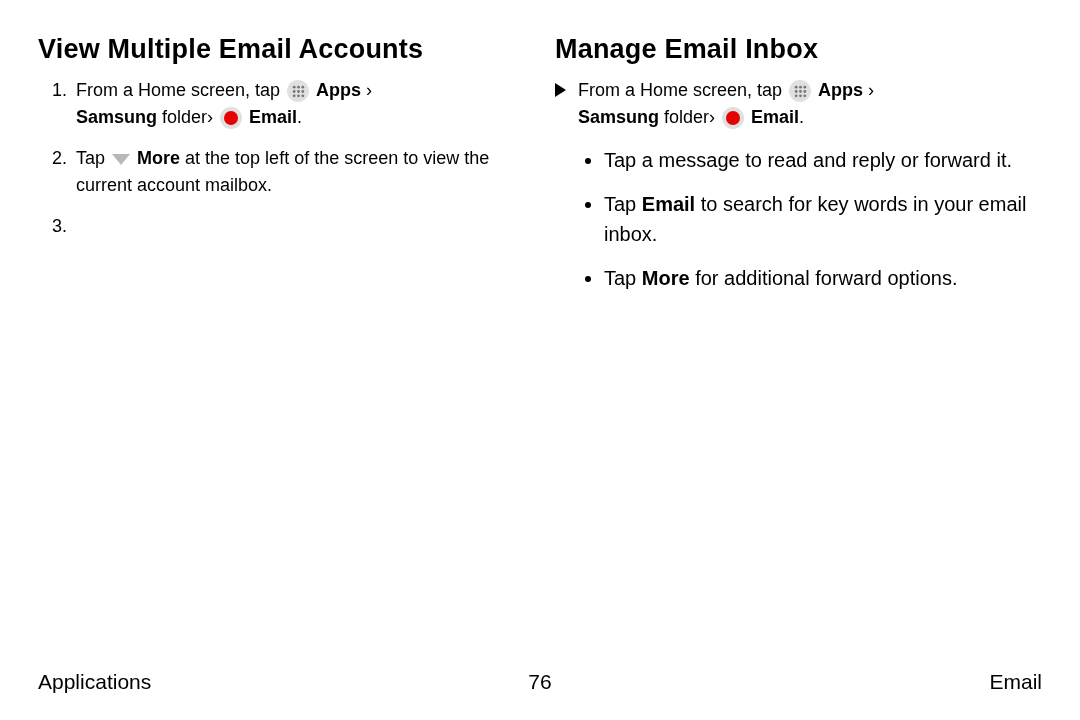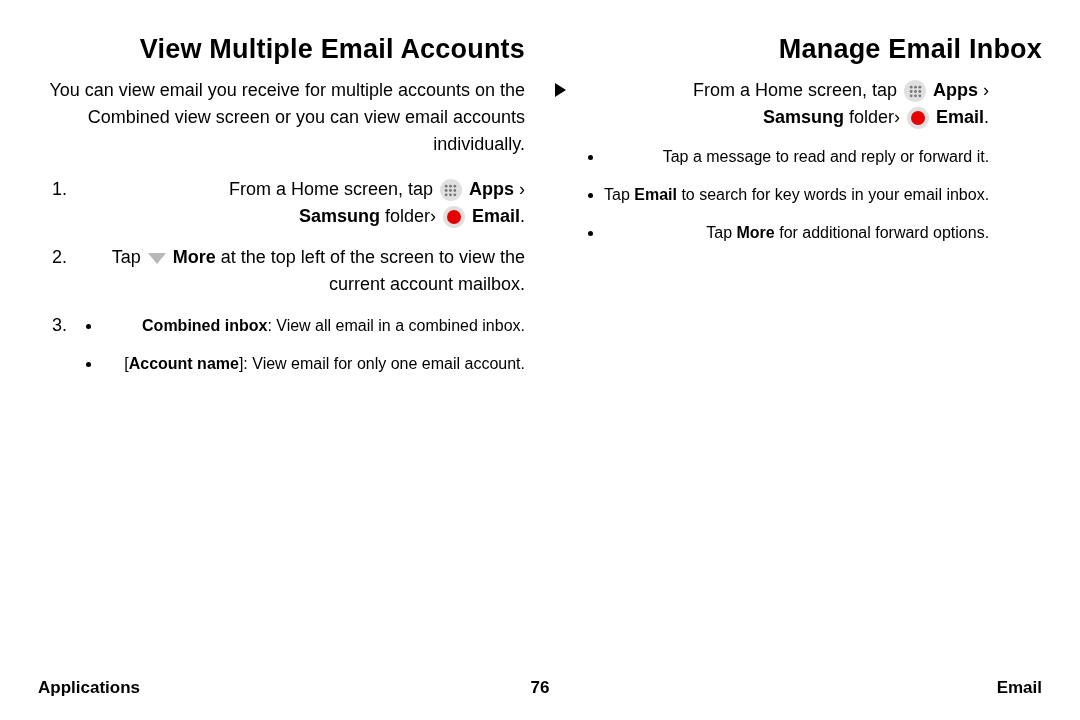--- a/index.html
+++ b/index.html
@@ -8,24 +8,23 @@
     width: 1080px;
     height: 720px;
     background: #fff;
     font-family: Arial, Helvetica, sans-serif;
     color: #000;
   }
   .page {
     box-sizing: border-box;
     width: 1080px;
     height: 720px;
-    padding: 34px 38px 28px 38px;
+    padding: 34px 38px 36px 38px;
     display: flex;
     flex-direction: column;
-    text-align: right;
   }
   .columns {
     flex: 1;
     display: flex;
     gap: 30px;
   }
   .col {
     flex: 1;
     min-width: 0;
   }
@@ -50,21 +49,21 @@
     line-height: 1.5;
     padding-left: 4px;
     margin-bottom: 14px;
   }
   ul.sub {
     list-style: disc;
     padding-left: 26px;
     margin: 14px 0 0 0;
   }
   ul.sub > li {
-    font-size: 16px;
+    font-size: 20px;
     line-height: 1.5;
     margin-bottom: 14px;
   }
   .lead {
     display: flex;
     align-items: flex-start;
     gap: 12px;
     margin-bottom: 14px;
   }
   .lead .tri {
@@ -120,43 +119,41 @@
     border-right: 9px solid transparent;
     border-top: 11px solid #b8b8b8;
     vertical-align: middle;
     margin: 0 2px;
   }
   b { font-weight: 700; }
   .footer {
     display: flex;
     justify-content: space-between;
     align-items: center;
-    font-size: 17px;
+    font-size: 21px;
     padding-top: 8px;
-    font-weight: bold;
   }
   .footer .center {
     position: absolute;
     left: 50%;
     transform: translateX(-50%);
   }
   .footer-wrap {
     position: relative;
     height: 22px;
   }
 </style>
 </head>
 <body>
 
 <div class="page">
   <div class="columns">
 
     <div class="col">
       <h2>View Multiple Email Accounts</h2>
-      <p class="intro">You can view email you receive for multiple accounts on the Combined view screen or you can view email accounts individually.</p>
 
       <ol>
         <li>
           <span>From a Home screen, tap </span>
           <span class="icon apps-icon">
             <svg viewBox="0 0 12 12">
                 <g fill="#777">
               <circle cx="2" cy="2" r="1.3"></circle>
                   <circle cx="6" cy="2" r="1.3"></circle>
                   <circle cx="10" cy="2" r="1.3"></circle>
@@ -175,28 +172,20 @@
           <b>Email</b><span>.</span>
         </li>
 
         <li>
           <span>Tap </span>
           <span class="menu-tri"></span>
           <b>More</b><span> at the top left of the screen to view the current account mailbox.</span>
         </li>
 
         <li>
-          <ul class="sub">
-            <li>
-              <b>Combined inbox</b><span>: View all email in a combined inbox.</span>
-            </li>
-            <li>
-              <span>[</span><b>Account name</b><span>]: View email for only one email account.</span>
-            </li>
-          </ul>
         </li>
       </ol>
     </div>
 
     <div class="col">
       <h2>Manage Email Inbox</h2>
 
       <div class="lead">
         <span class="tri"></span>
         <div class="content">

